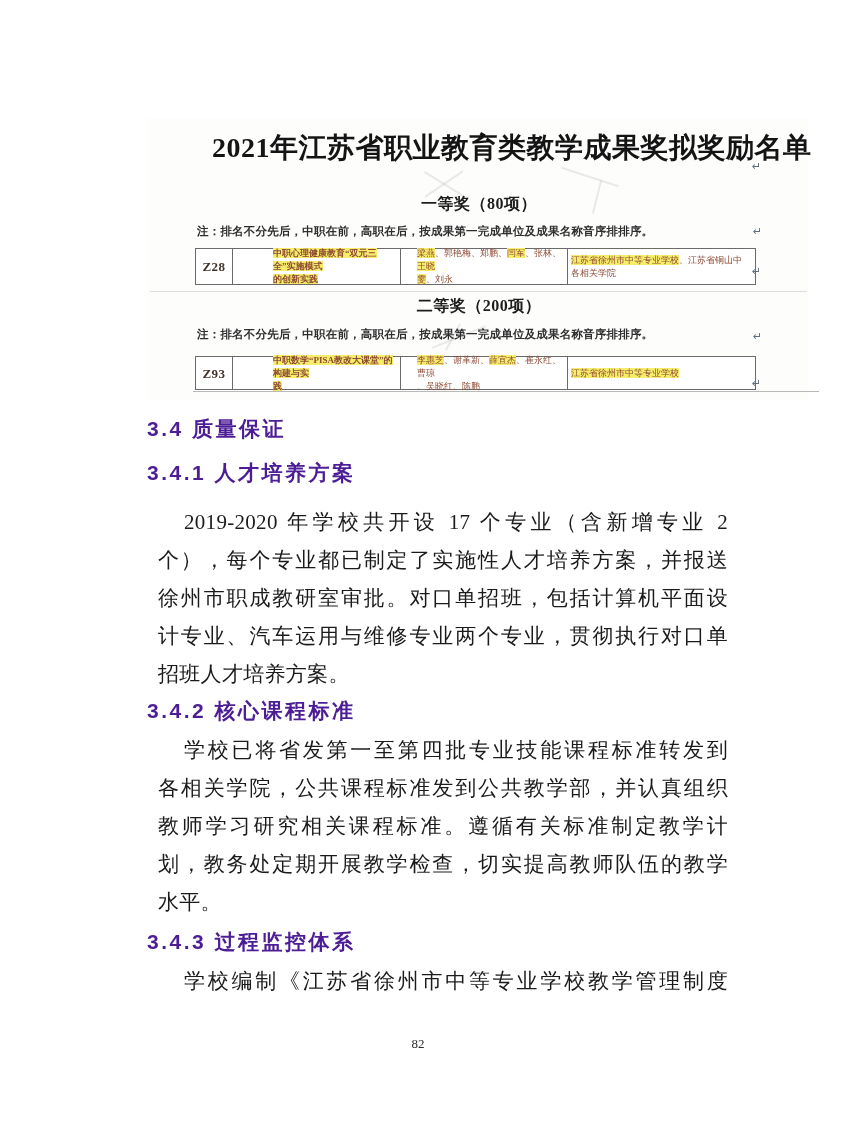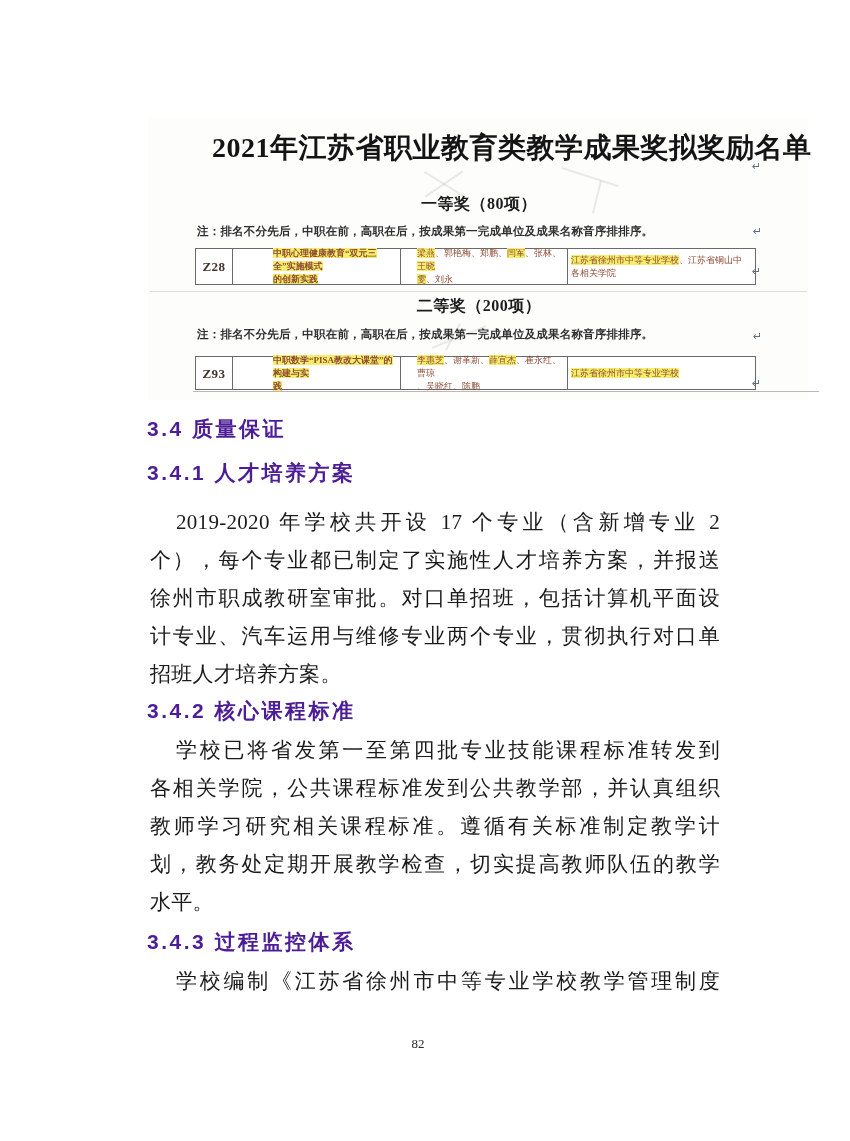--- a/index.html
+++ b/index.html
@@ -59,21 +59,21 @@
   .wm.f{left:452px;top:322px;width:2px;height:30px;transform:rotate(28deg);}
   
   .bh{
     position:absolute;left:147px;font-family:"Liberation Sans","DejaVu Sans",sans-serif;
     font-weight:bold;font-size:21px;color:#4c1d95;letter-spacing:2.5px;white-space:nowrap;
   }
   .bh.s0{top:415px}
   .bh.s1{top:459px}
   .bh.s2{top:697px}
   .bh.s3{top:928px}
-  .para{position:absolute;left:150px;width:570px;font-size:21px;line-height:38px;color:#1b1b1b;}
+  .para{position:absolute;left:158px;width:570px;font-size:21px;line-height:38px;color:#1b1b1b;}
   .para.p1{top:503px}
   .para.p2{top:731px}
   .para.p3{top:962px}
   .para .line{text-align:justify;text-align-last:justify;letter-spacing:.3px;}
   .para .line.first{text-indent:26px;}
   .para .line.endline{text-align-last:left;}
   .pagenum{position:absolute;left:0;top:1036px;width:836px;text-align:center;
     font-size:13px;color:#2a2a2a;}
 </style>
 </head>

